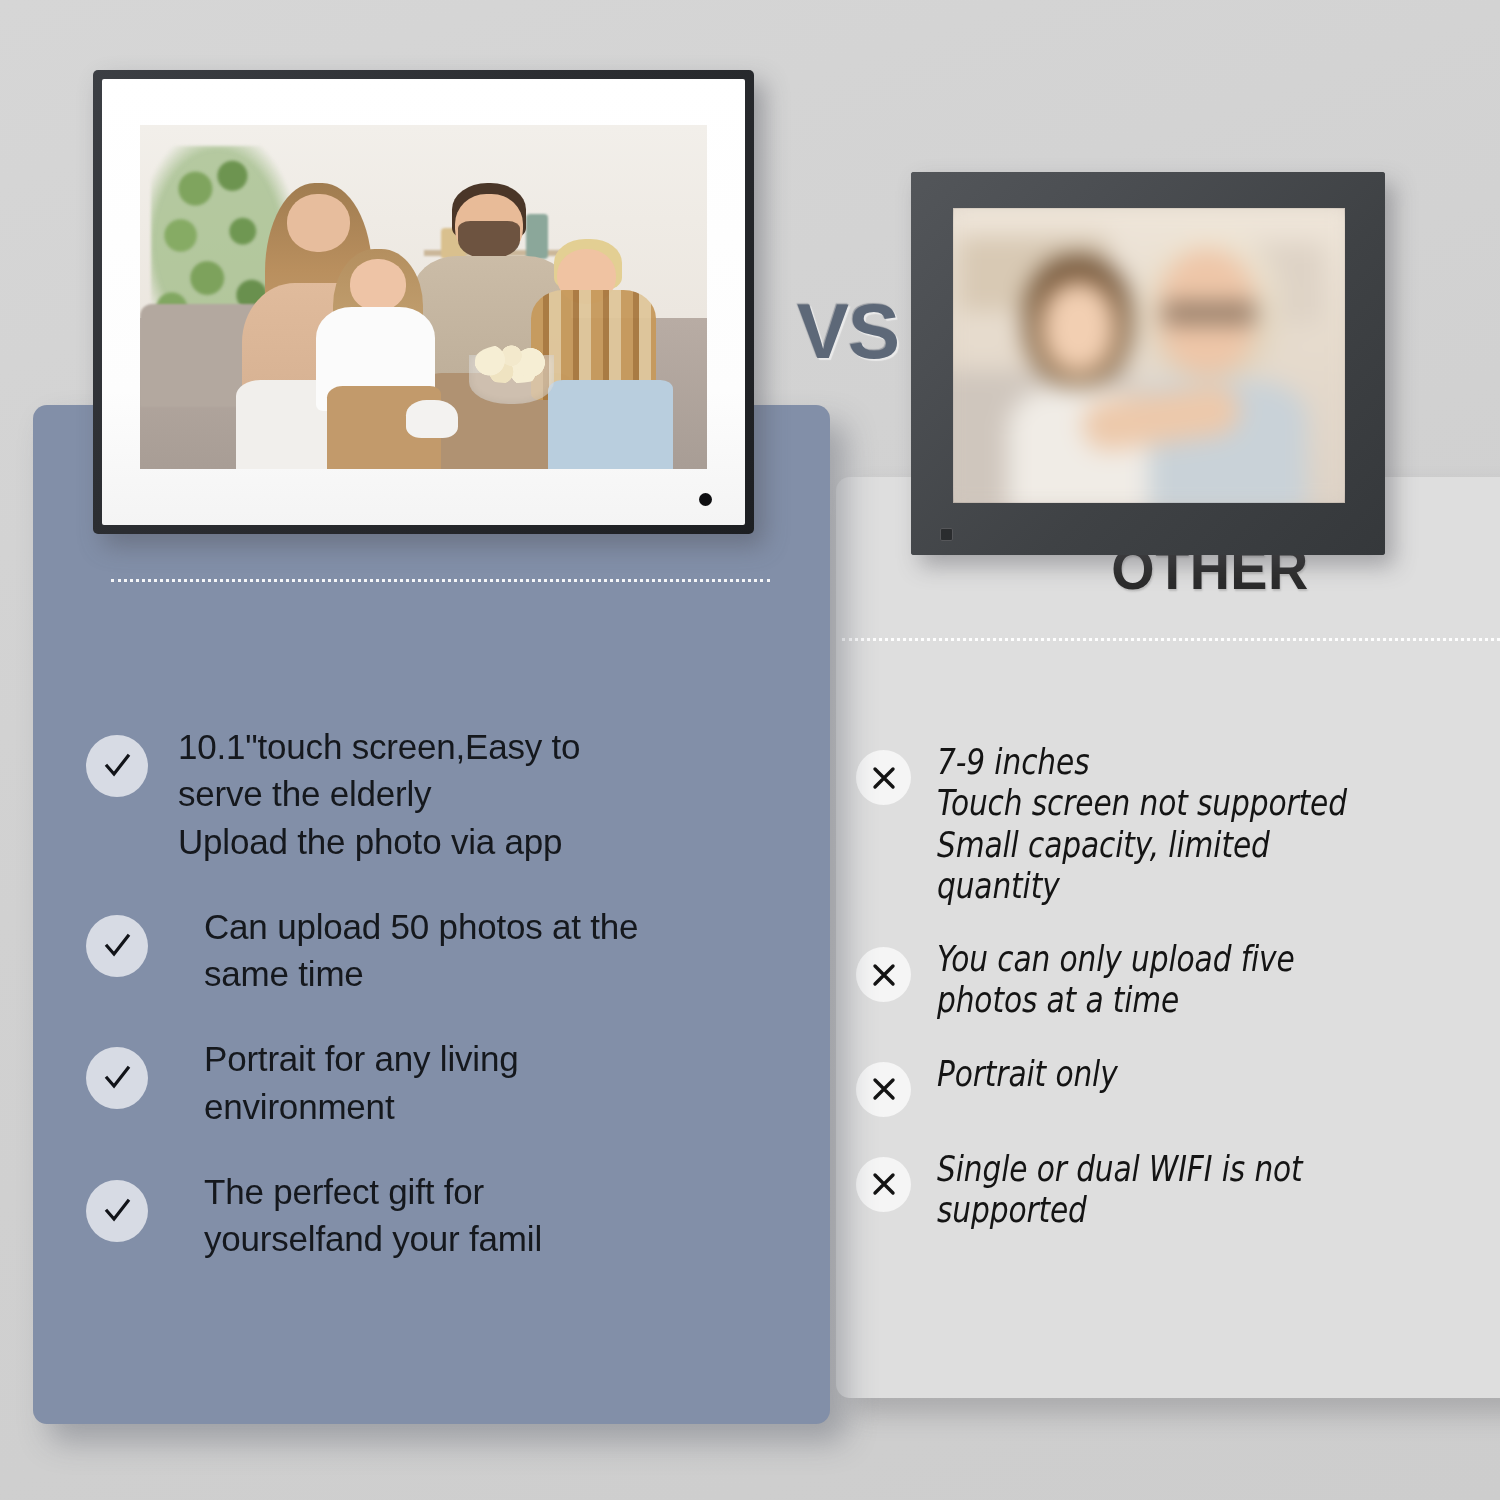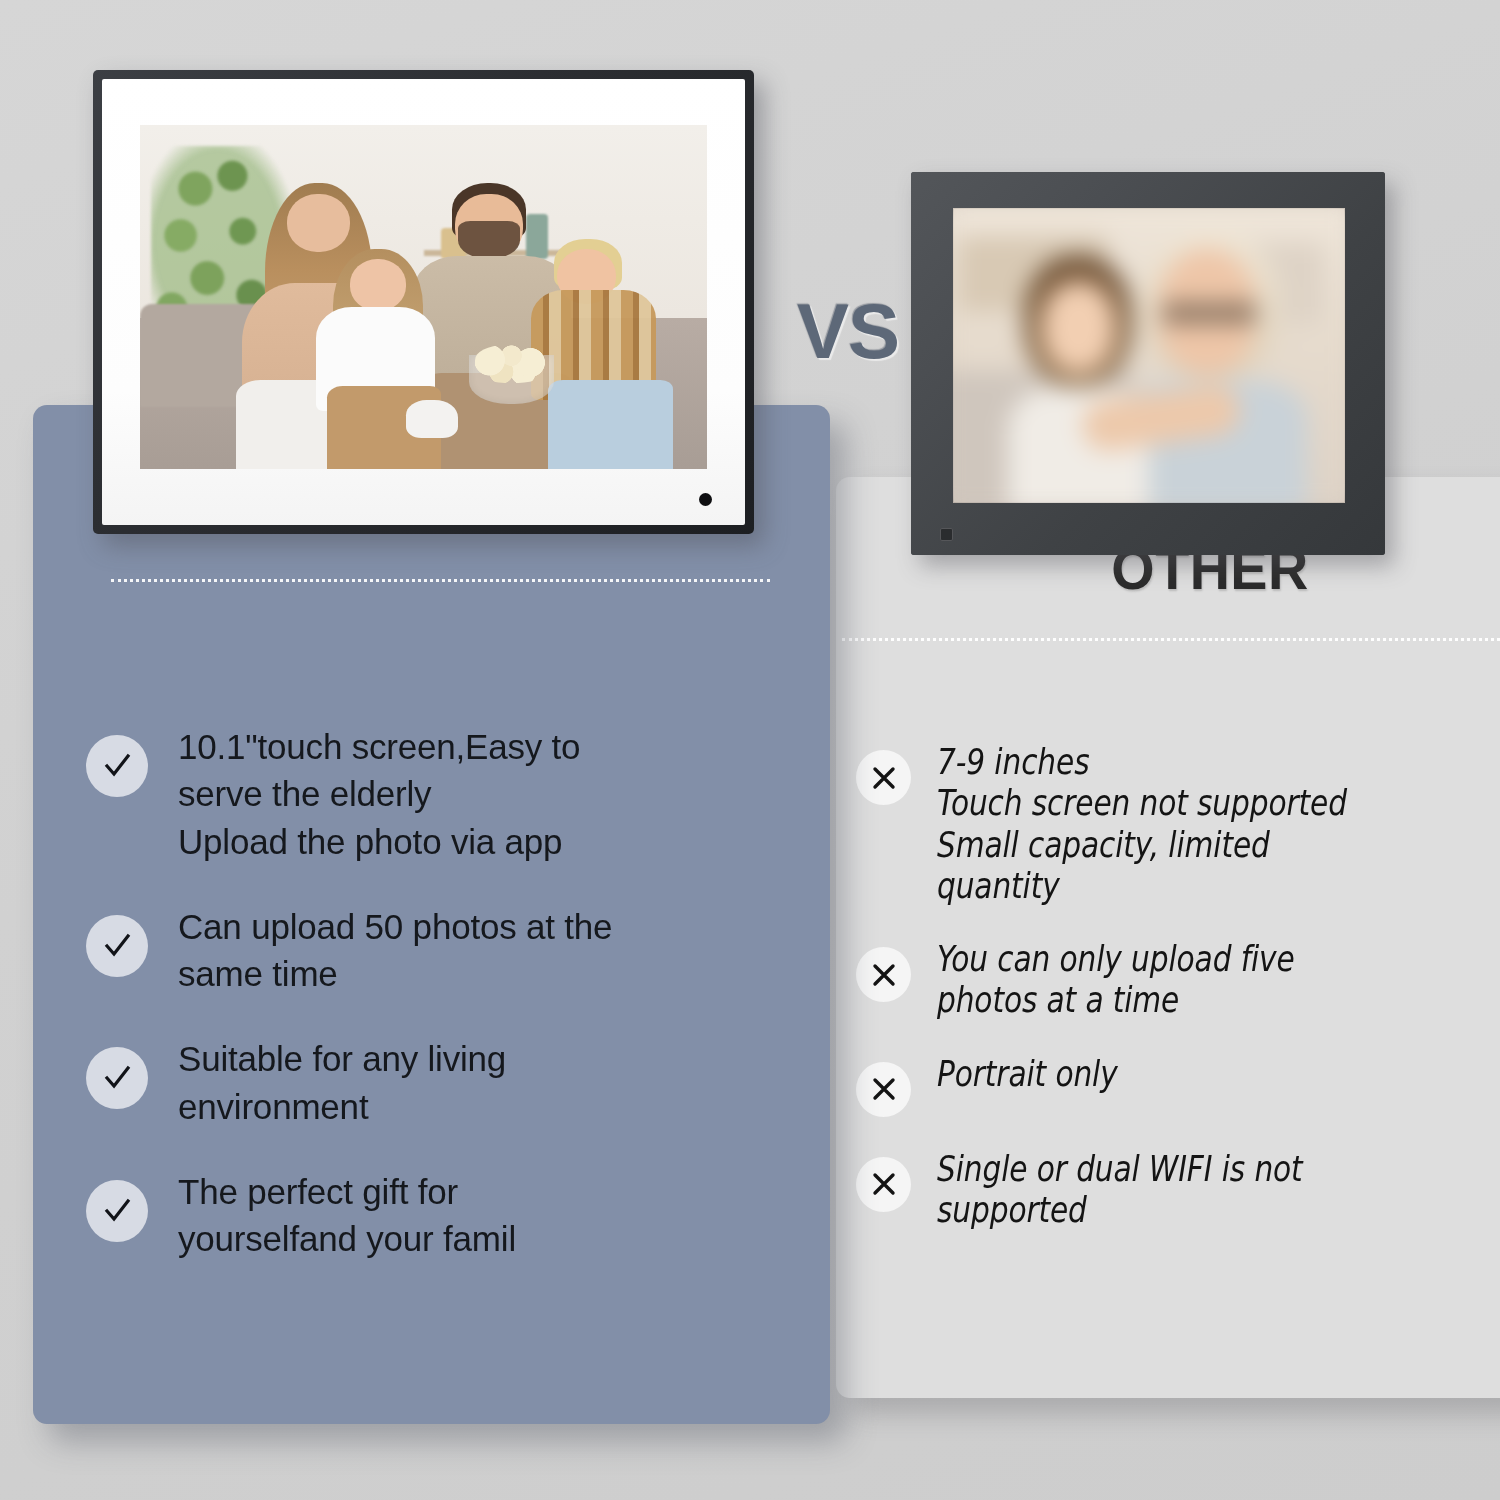--- a/index.html
+++ b/index.html
@@ -147,21 +147,21 @@
     margin-left: 26px;
     font-size: 35px;
     line-height: 1.18;
     font-family: "DejaVu Sans Condensed", "Liberation Sans Narrow", "Liberation Sans", sans-serif;
     transform: scaleX(0.94);
     transform-origin: left top;
     letter-spacing: -0.1px;
     color: #141414;
   }
 
-  #brand-list .feature-row + .feature-row { margin-top: 38px; }
+  #brand-list .feature-row + .feature-row { margin-top: 38px; gap: 26px; }
   #other-list .feature-row + .feature-row { margin-top: 32px; }
 
   
   #vs-badge {
     position: absolute;
     left: 797px;
     top: 286px;
     font-size: 78px;
     font-weight: 700;
     color: #5d6878;
@@ -402,21 +402,21 @@
         <span class="feature-text">Can upload 50 photos at the
 same time</span>
       </div>
 
       <div class="feature-row">
         <span class="icon-badge icon-check">
           <svg width="36" height="36" viewBox="0 0 36 36" aria-hidden="true">
             <path d="M8 18 L15 26 L29 8" stroke="#111318" stroke-width="3.2" stroke-linecap="square" stroke-linejoin="miter" fill="none"></path>
           </svg>
         </span>
-        <span class="feature-text">Suitable for any living
+        <span class="feature-text">Portrait for any living
 environment</span>
       </div>
 
       <div class="feature-row">
         <span class="icon-badge icon-check">
           <svg width="36" height="36" viewBox="0 0 36 36" aria-hidden="true">
             <path d="M8 18 L15 26 L29 8" stroke="#111318" stroke-width="3.2" stroke-linecap="square" stroke-linejoin="miter" fill="none"></path>
           </svg>
         </span>
         <span class="feature-text">The perfect gift for

